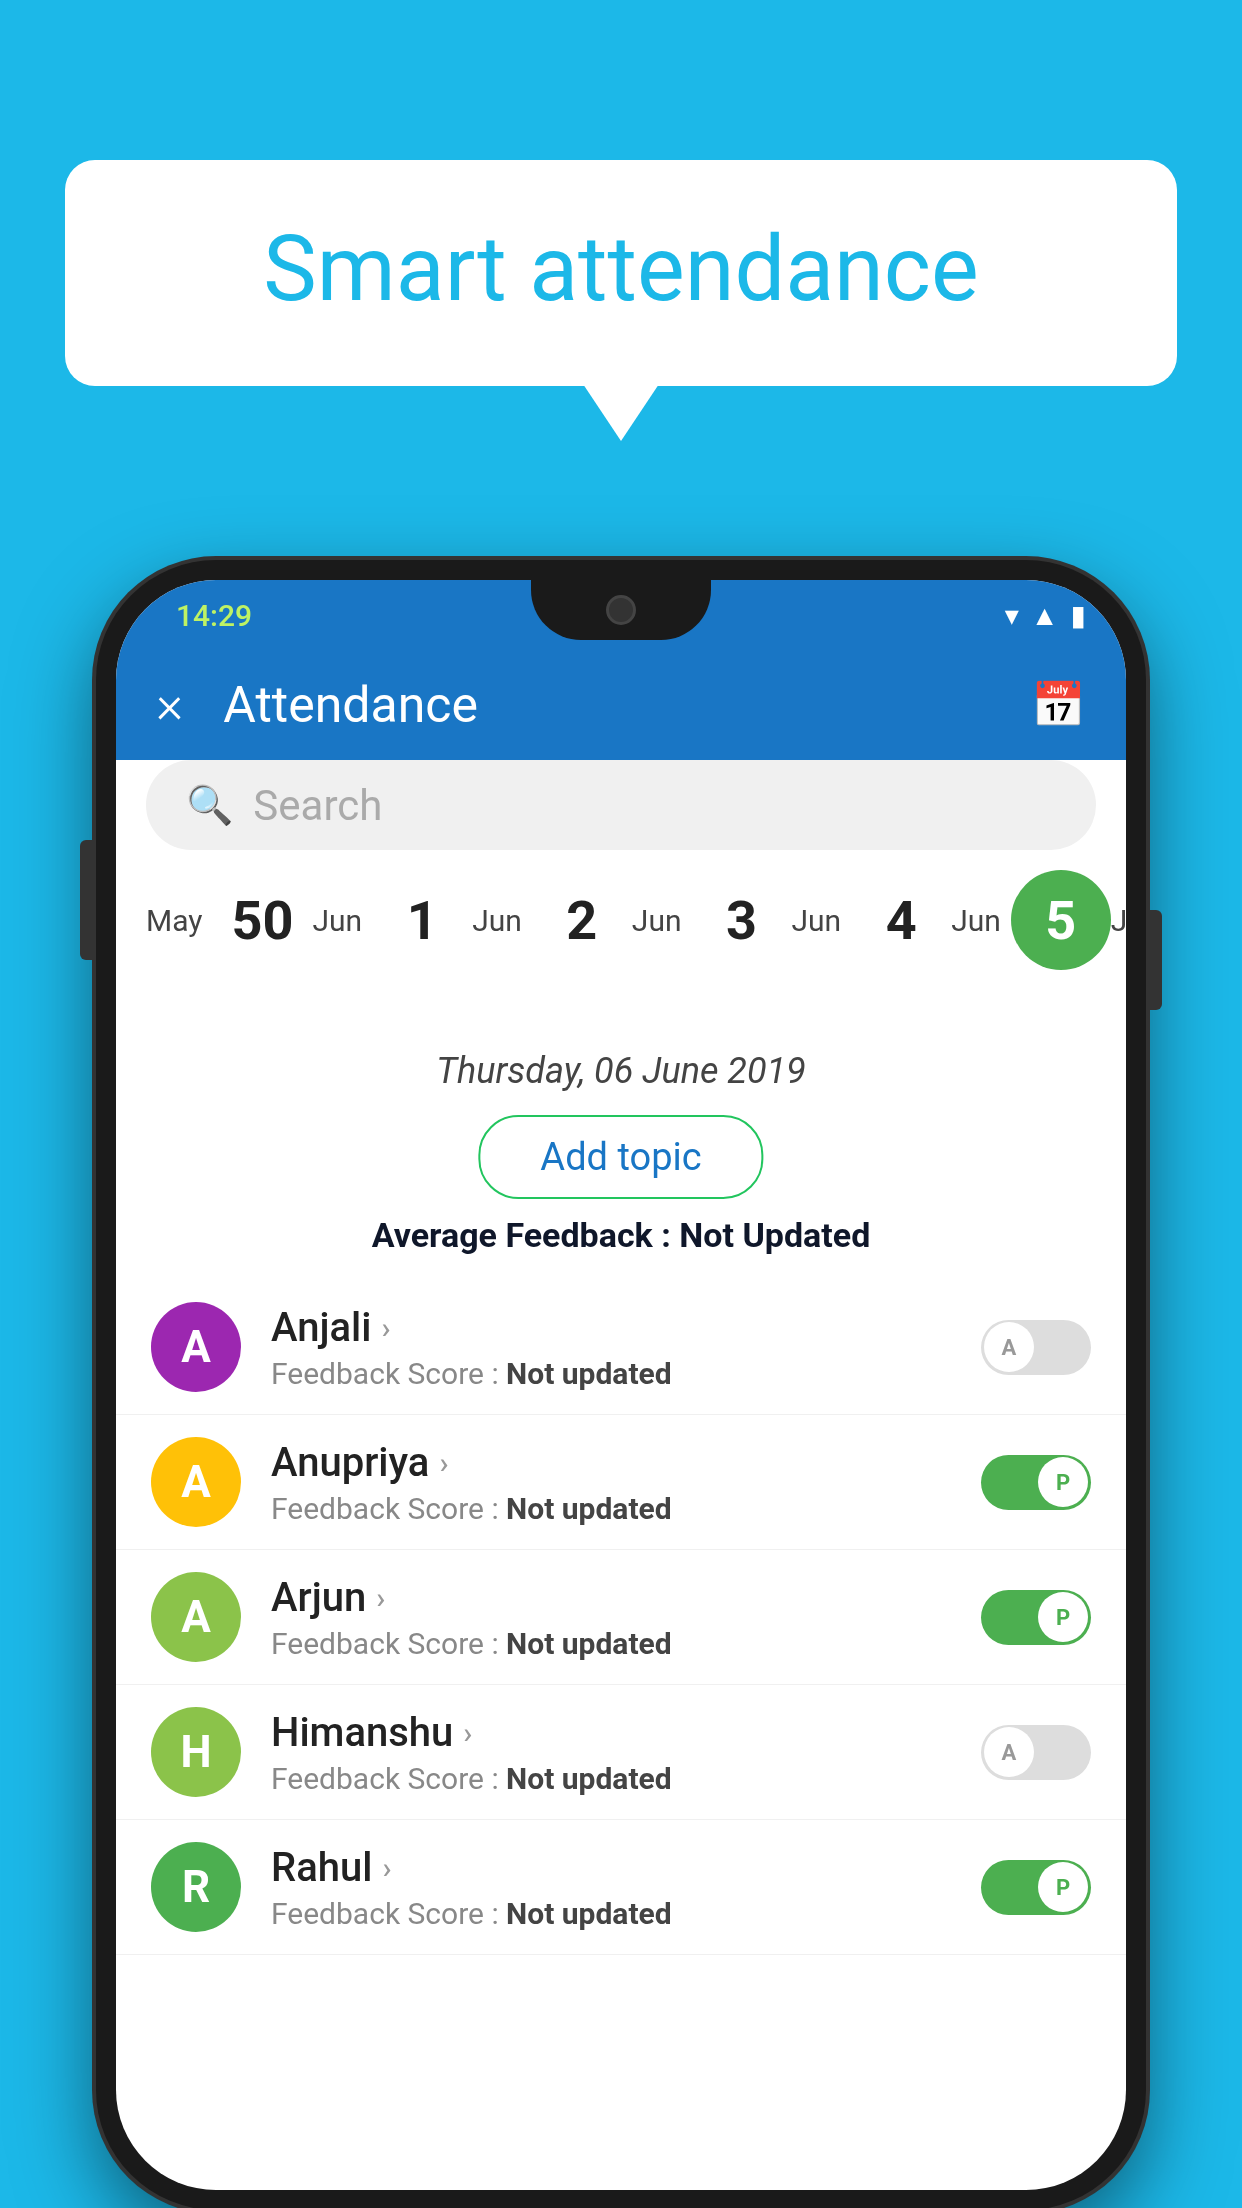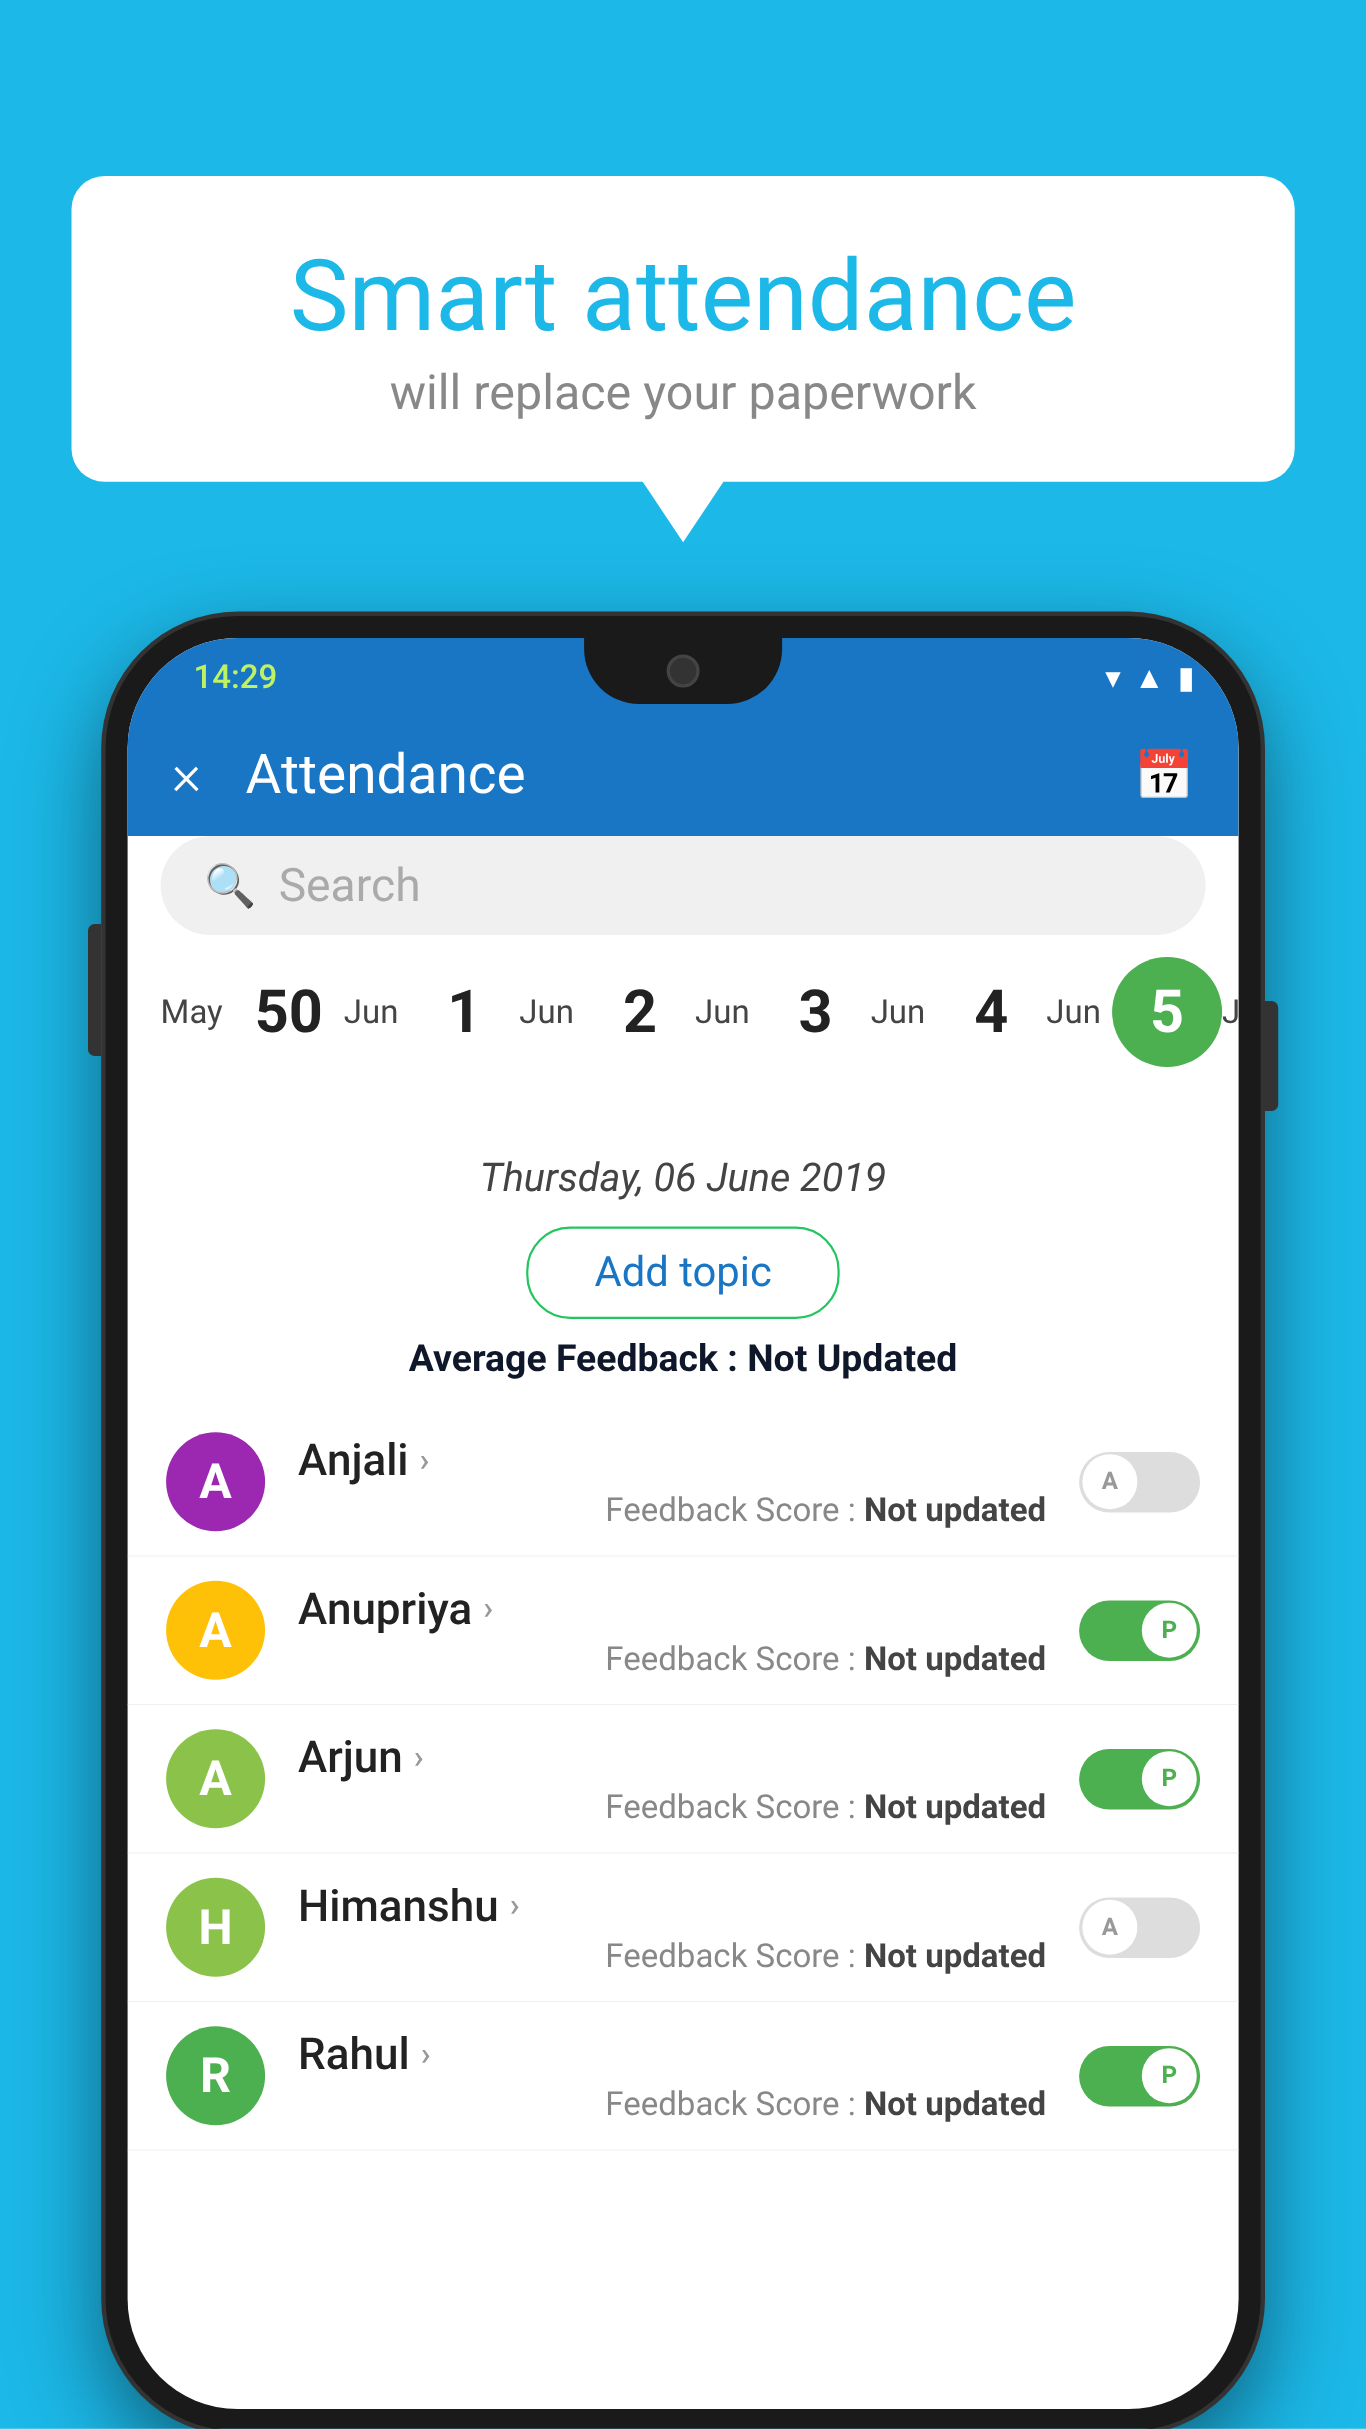--- a/index.html
+++ b/index.html
@@ -351,21 +351,20 @@
     }
 
     .avatar-purple { background: #9c27b0; }
     .avatar-yellow { background: #ffc107; }
     .avatar-light-green { background: #8bc34a; }
     .avatar-light-green2 { background: #8bc34a; }
     .avatar-green3 { background: #4caf50; }
 
     .student-info {
       flex: 1;
-      text-align: right;
     }
 
     .student-name {
       font-size: 40px;
       color: #222;
       font-weight: 500;
       display: flex;
       align-items: center;
       gap: 10px;
     }
@@ -431,21 +430,20 @@
       color: #4caf50;
     }
 
   </style>
 </head>
 <body>
 
 <div class="speech-bubble-container">
   <div class="speech-bubble">
     <div class="bubble-title">Smart attendance</div>
-    <div class="bubble-subtitle">will replace your paperwork</div>
   </div>
 </div>
 
 <div class="phone-frame">
   <div class="phone-outer">
     <div class="phone-screen">
 
       <div class="notch">
         <div class="notch-camera"></div>
       </div>

